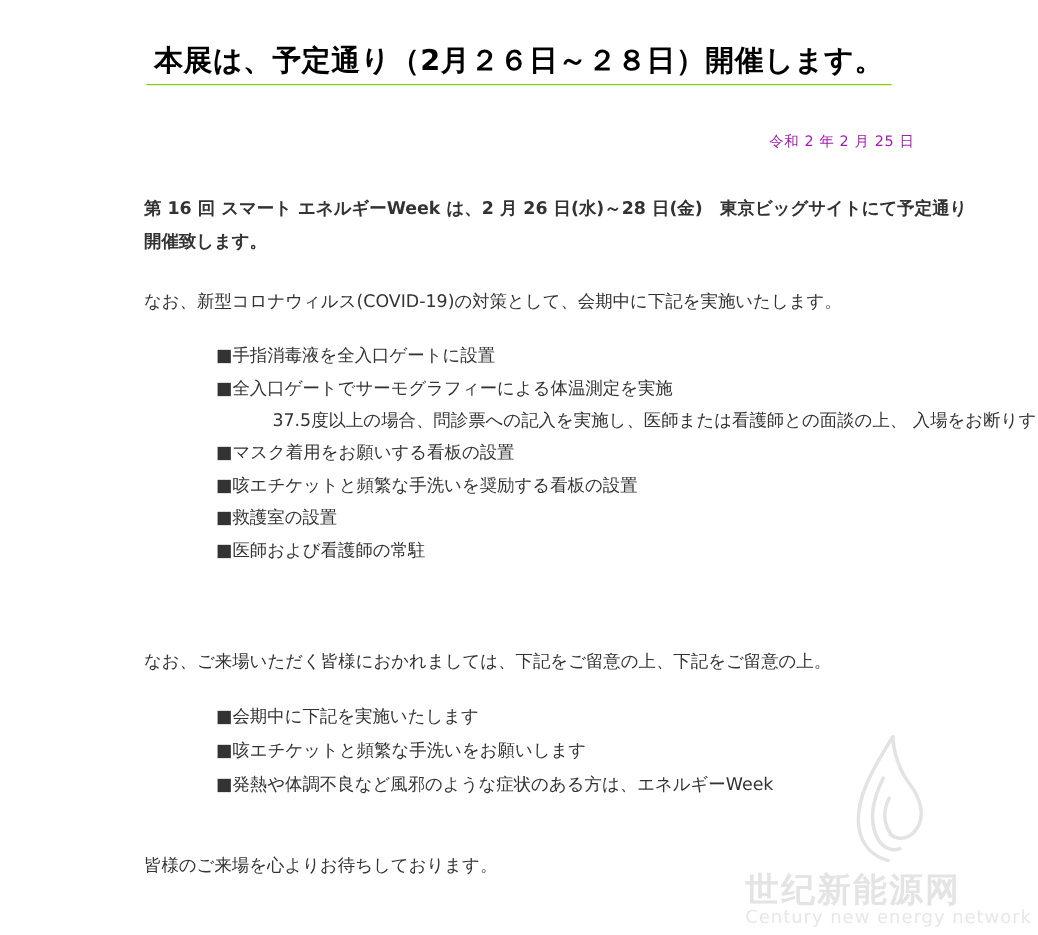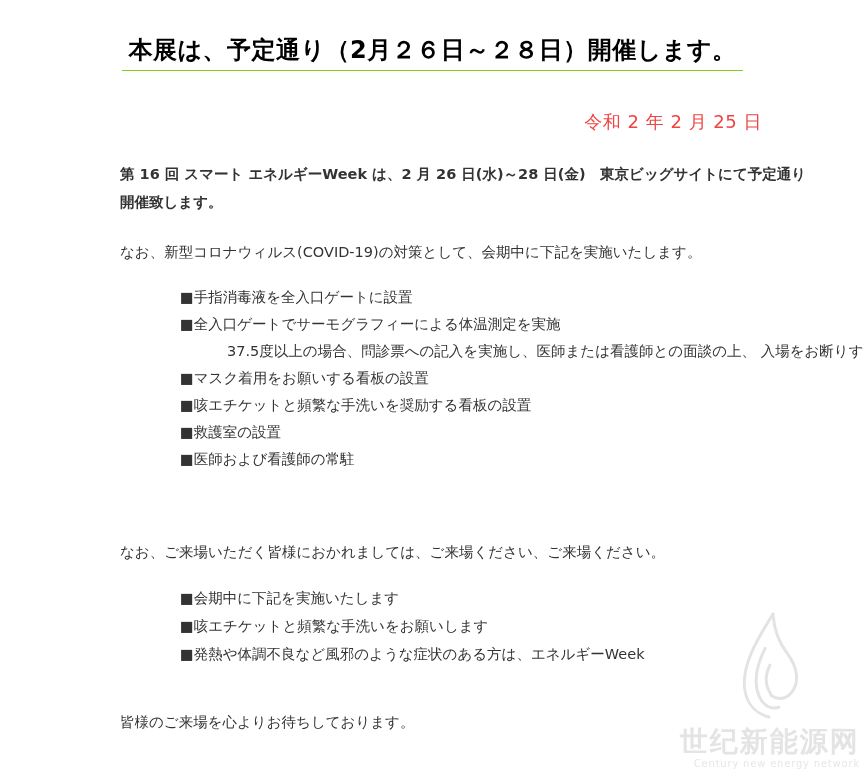--- a/index.html
+++ b/index.html
@@ -29,22 +29,22 @@
     color: #000000;
     letter-spacing: 0.5px;
     border-bottom: 1px solid #84cc16;
     padding: 0 6px 4px 6px;
     white-space: nowrap;
   }
   .doc-date {
     position: absolute;
     top: 110px;
     right: 103px;
-    font-size: 18px;
-    color: #ef4444;
+    font-size: 12px;
+    color: #a21caf;
     letter-spacing: 0.5px;
   }
   .para {
     position: absolute;
     left: 120px;
     font-size: 14.5px;
     line-height: 28px;
     white-space: pre-line;
     color: #333333;
   }
@@ -88,26 +88,25 @@
   }
   .watermark-cn {
     font-size: 28px;
     font-weight: bold;
     color: #e4e4e4;
     letter-spacing: 2px;
     line-height: 30px;
     white-space: nowrap;
   }
   .watermark-en {
-    font-size: 10px;
+    font-size: 15px;
     color: #e7e7e7;
     letter-spacing: 0.8px;
     line-height: 14px;
     white-space: nowrap;
-    margin-left: 14px;
   }
 </style>
 </head>
 <body>
 
 <div class="doc-title-wrap">
   <span class="doc-title">本展は、予定通り（2月２６日～２８日）開催します。</span>
 </div>
 
 <div class="doc-date">令和 2 年 2 月 25 日</div>
@@ -121,21 +120,21 @@
   <li>■手指消毒液を全入口ゲートに設置</li>
   <li>■全入口ゲートでサーモグラフィーによる体温測定を実施</li>
   <li class="sub-note">37.5度以上の場合、問診票への記入を実施し、医師または看護師との面談の上、
 入場をお断りする場合がございます。</li>
   <li>■マスク着用をお願いする看板の設置</li>
   <li>■咳エチケットと頻繁な手洗いを奨励する看板の設置</li>
   <li>■救護室の設置</li>
   <li>■医師および看護師の常駐</li>
 </ul>
 
-<div class="para para-visitor">なお、ご来場いただく皆様におかれましては、ご来場ください、ご来場ください。</div>
+<div class="para para-visitor">なお、ご来場いただく皆様におかれましては、下記をご留意の上、下記をご留意の上。</div>
 
 <ul class="bullet-list list-visitor">
   <li>■会期中に下記を実施いたします</li>
   <li>■咳エチケットと頻繁な手洗いをお願いします</li>
   <li>■発熱や体調不良など風邪のような症状のある方は、エネルギーWeek</li>
 </ul>
 
 <div class="para para-closing">皆様のご来場を心よりお待ちしております。</div>
 
 <div class="watermark">

